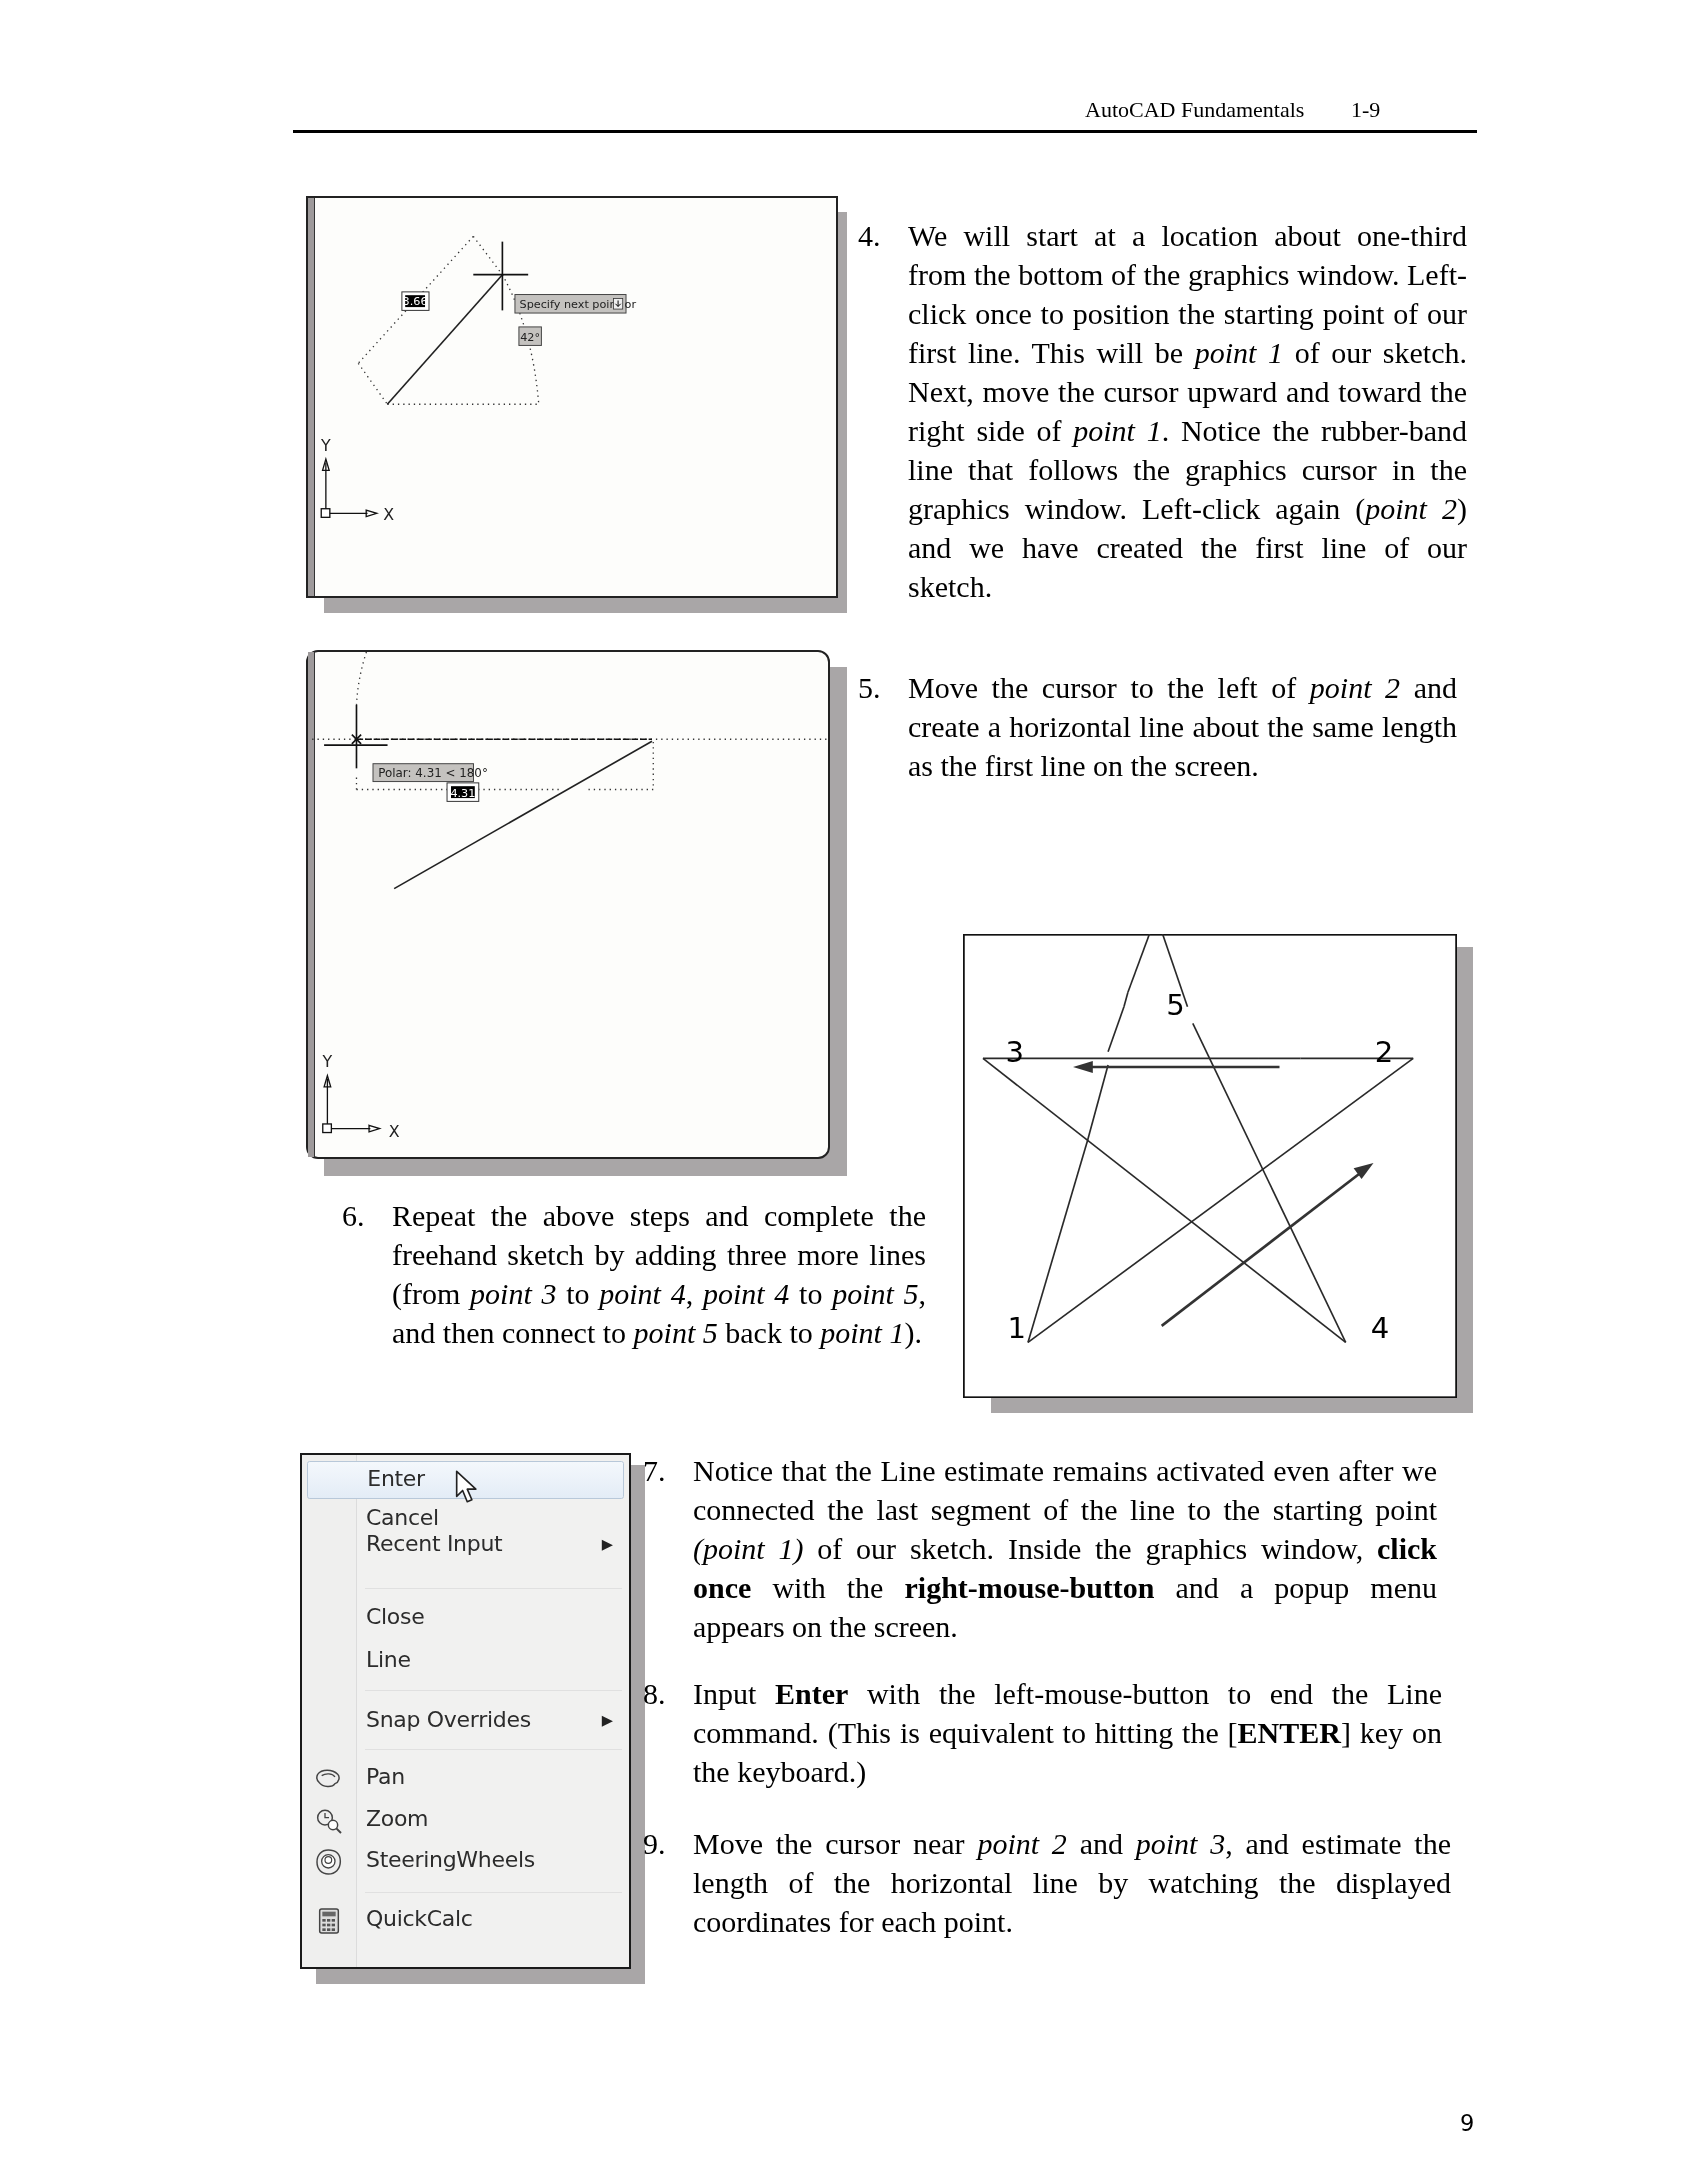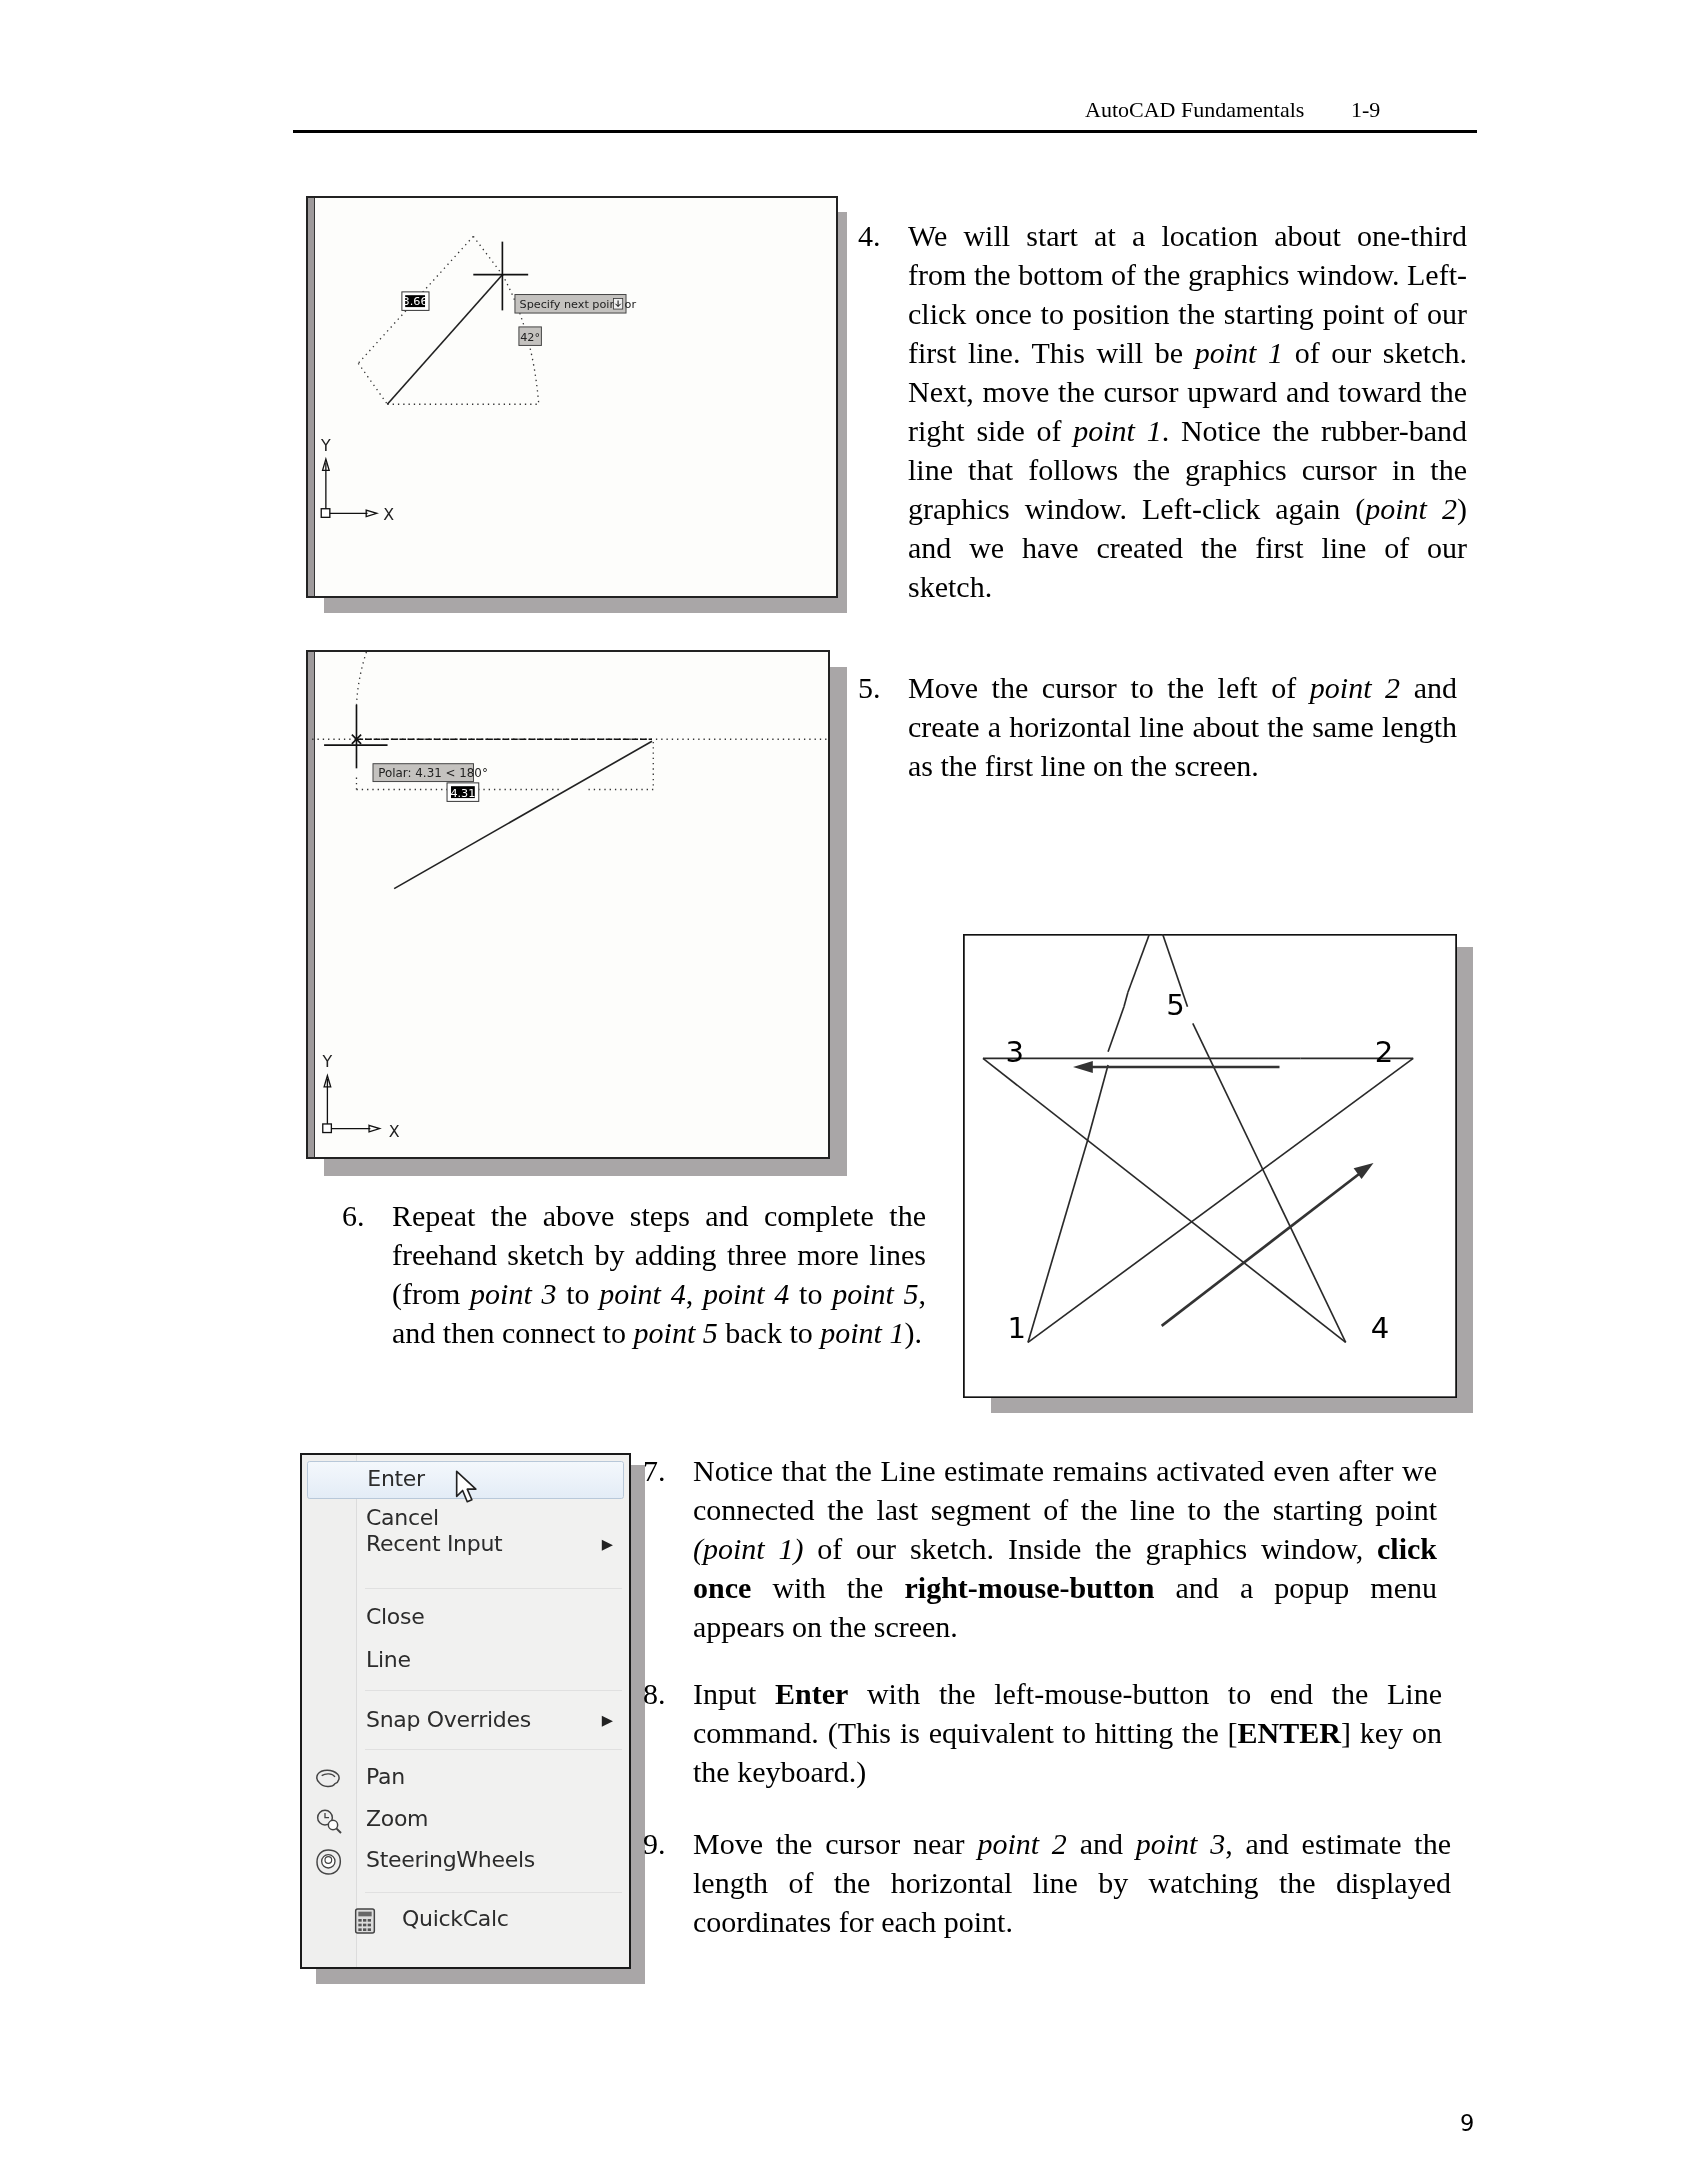--- a/index.html
+++ b/index.html
@@ -89,21 +89,21 @@
     <text x="122" y="487" font-size="24" fill="#222" text-anchor="middle">X</text>
   </svg>
 </div>
 
 <div class="abs step" style="left:858px; top:216px; width:609px;">
   <span class="num">4.</span>
   <div class="body"><span>We will start at a location about one-third from the bottom of the graphics window. Left-click once to position the starting point of our first line. This will be </span><i>point 1</i><span> of our sketch. Next, move the cursor upward and toward the right side of </span><i>point 1</i><span>. Notice the rubber-band line that follows the graphics cursor in the graphics window. Left-click again (</span><i>point 2</i><span>) and we have created the first line of our sketch.</span></div>
 </div>
 
 <div class="abs fig-shadow" style="left:324px; top:667px; width:523px; height:509px;"></div>
-<div class="abs fig" style="left:306px; top:650px; width:524px; height:509px;">
+<div class="abs fig" style="left:306px; top:650px; width:524px; height:509px;border-radius:12px;">
   <div class="fig-leftbar"></div>
   <svg width="520" height="505" style="position:absolute;left:0;top:0;" viewBox="0 0 786 764">
     <g stroke="#333" stroke-width="2" stroke-dasharray="2,6" fill="none">
       <path d="M88 0 Q 75 40 73 80"></path>
       <line x1="6" y1="132" x2="786" y2="132"></line>
       <line x1="73" y1="190" x2="73" y2="208"></line>
       <line x1="73" y1="208" x2="380" y2="208"></line>
       <line x1="424" y1="208" x2="528" y2="208"></line>
       <line x1="522" y1="136" x2="522" y2="208"></line>
     </g>
@@ -235,21 +235,21 @@
   </div>
   <div class="menu-item" style="top:388px;">
     <svg class="icon" viewBox="0 0 42 42">
       <path d="M20 3 C30 3 38 8 38 20 C38 32 30 39 20 39 C10 39 3 32 3 21 C3 10 10 3 20 3 Z" fill="#eee" stroke="#444" stroke-width="2.2"></path>
       <circle cx="20" cy="20" r="10" fill="#fff" stroke="#444" stroke-width="2"></circle>
       <circle cx="20" cy="18" r="5" fill="none" stroke="#444" stroke-width="1.8"></circle>
     </svg>
     <span class="lbl">SteeringWheels</span>
   </div>
   <div class="menu-sep" style="top:437px;"></div>
-  <div class="menu-item" style="top:447px;margin-left:36px;">
+  <div class="menu-item" style="top:447px;">
     <svg class="icon" viewBox="0 0 42 42">
       <rect x="7" y="3" width="28" height="36" rx="3" fill="#ddd" stroke="#444" stroke-width="2.2"></rect>
       <rect x="11" y="7" width="20" height="7" fill="#666"></rect>
       <g fill="#555">
         <rect x="11" y="18" width="5" height="4"></rect>
           <rect x="18" y="18" width="5" height="4"></rect>
           <rect x="25" y="18" width="5" height="4"></rect>
         <rect x="11" y="25" width="5" height="4"></rect>
           <rect x="18" y="25" width="5" height="4"></rect>
           <rect x="25" y="25" width="5" height="4"></rect>

